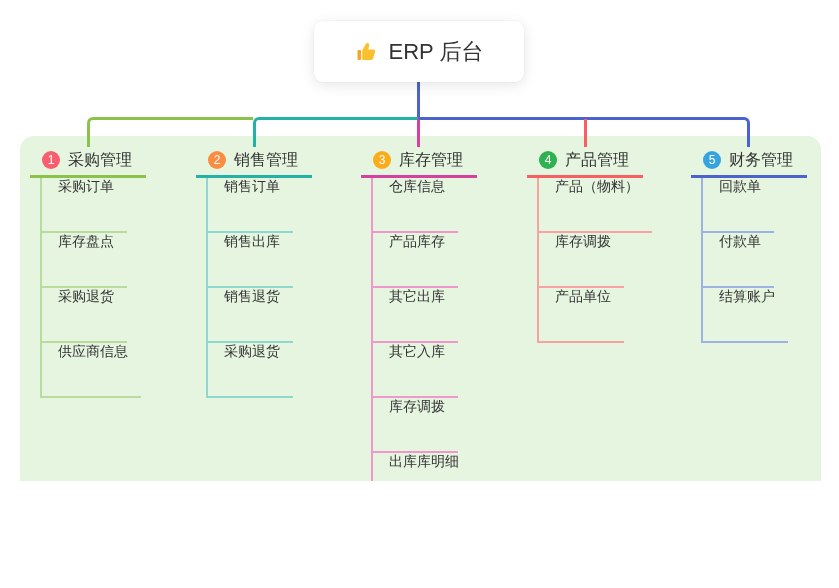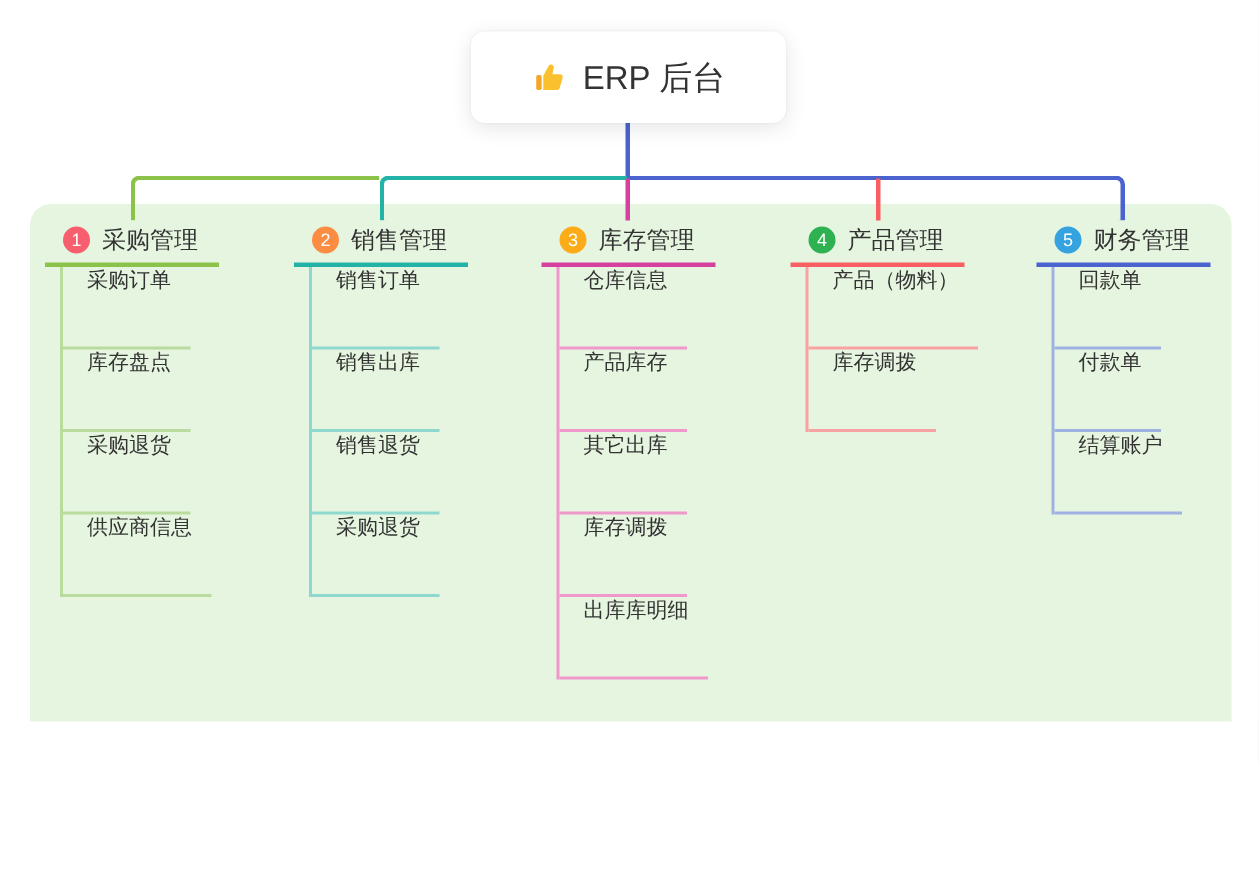--- a/index.html
+++ b/index.html
@@ -122,39 +122,45 @@
       <div class="child-row">
           <span class="child-label">仓库信息</span>
         </div>
       <div class="child-row">
           <span class="child-label">产品库存</span>
         </div>
       <div class="child-row">
           <span class="child-label">其它出库</span>
         </div>
       <div class="child-row">
+          <span class="child-label">其它入库</span>
+        </div>
+      <div class="child-row">
           <span class="child-label">库存调拨</span>
         </div>
       <div class="child-row">
           <span class="child-label">出库库明细</span>
         </div>
     </div>
   </div>
 
   <div class="branch branch-4" style="--strong: #f95f62; --badge: #2eb150; --light: #f9a2a4;">
     <div class="branch-header">
       <span class="badge">4</span>
       <span>产品管理</span>
     </div>
     <div class="children">
       <div class="child-row">
           <span class="child-label">产品（物料）</span>
         </div>
       <div class="child-row">
           <span class="child-label">库存调拨</span>
+        </div>
+      <div class="child-row">
+          <span class="child-label">产品单位</span>
         </div>
     </div>
   </div>
 
   <div class="branch branch-5" style="--strong: #4a63cf; --badge: #35a3e0; --light: #9fb1e1;">
     <div class="branch-header">
       <span class="badge">5</span>
       <span>财务管理</span>
     </div>
     <div class="children">

